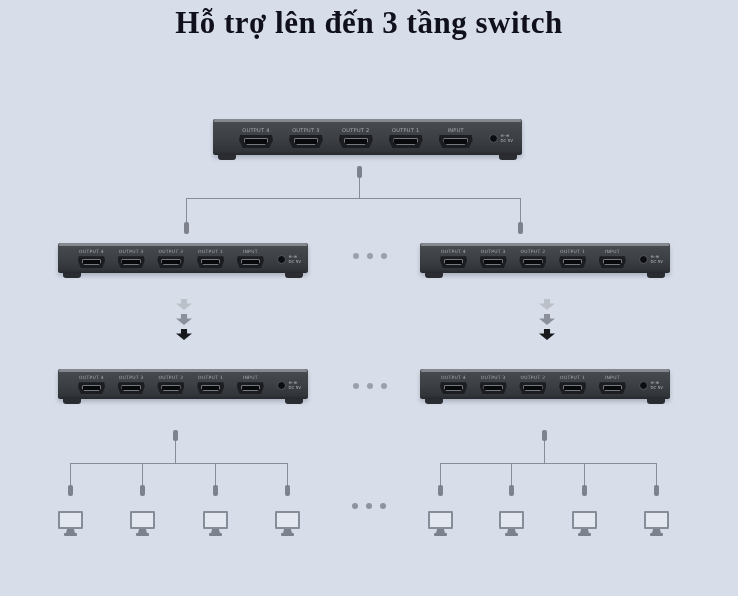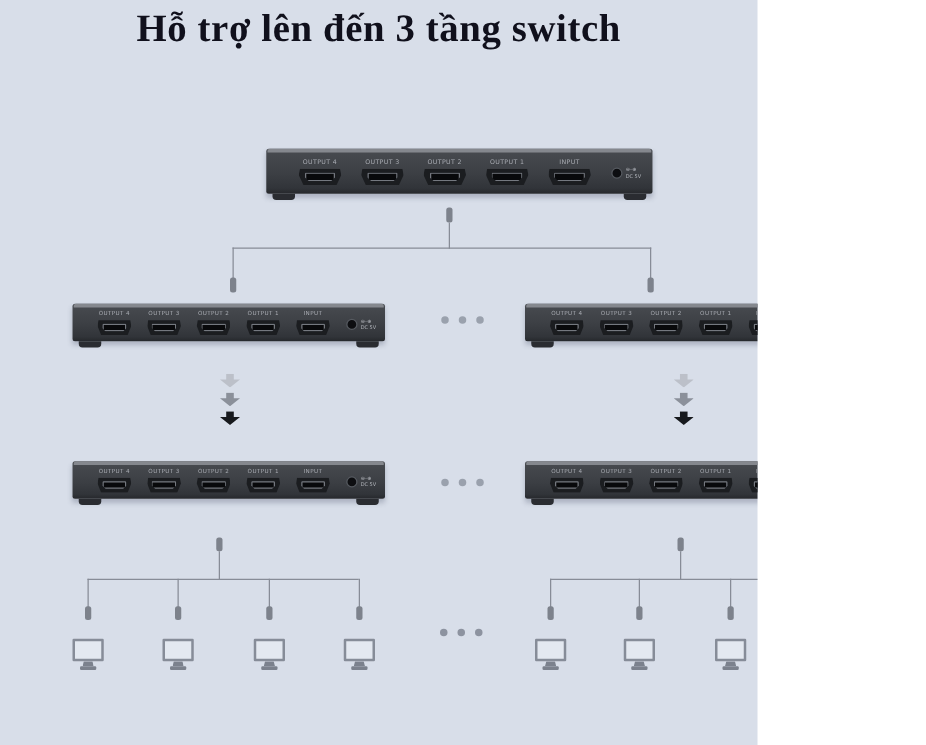--- a/index.html
+++ b/index.html
@@ -3,21 +3,21 @@
 <meta charset="utf-8">
 <style>
   :root{
     --background:#d8dee9; --title:#10101c; --line:#878c97; --plug:#7d828c;
     --device-body:#3c3f44; --device-top:#85888e; --device-bottom:#26282c;
     --port-label:#a8abb2; --arrow-light:#bcc0c9; --arrow-mid:#8b909a; --arrow-dark:#17191d;
     --dots:#9aa1ad; --monitor:#868c98; --monitor-dark:#7b818d;
   }
   html,body{margin:0;padding:0;}
   body{font-family:"Liberation Sans",sans-serif;}
-  .stage{position:relative;width:606px;height:596px;background:var(--background);overflow:hidden;}
+  .stage{position:relative;width:738px;height:596px;background:var(--background);overflow:hidden;}
 
   .title{position:absolute;left:0;top:5px;width:100%;margin:0;text-align:center;
     font-family:"Liberation Serif","DejaVu Serif",serif;font-weight:bold;font-size:31px;
     color:var(--title);letter-spacing:.5px;}
 
   
   .switch{position:absolute;}
   .sw-top-slot{left:213px;top:119px;width:309px;height:36px;}
   .sw-l2l{left:58px; top:243px;width:250px;height:30px;}
   .sw-l2r{left:420px;top:243px;width:250px;height:30px;}

